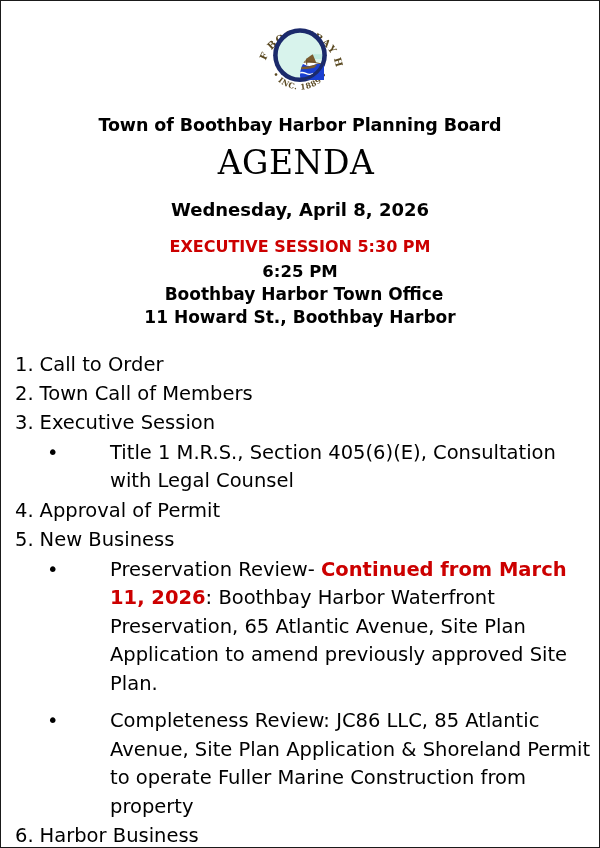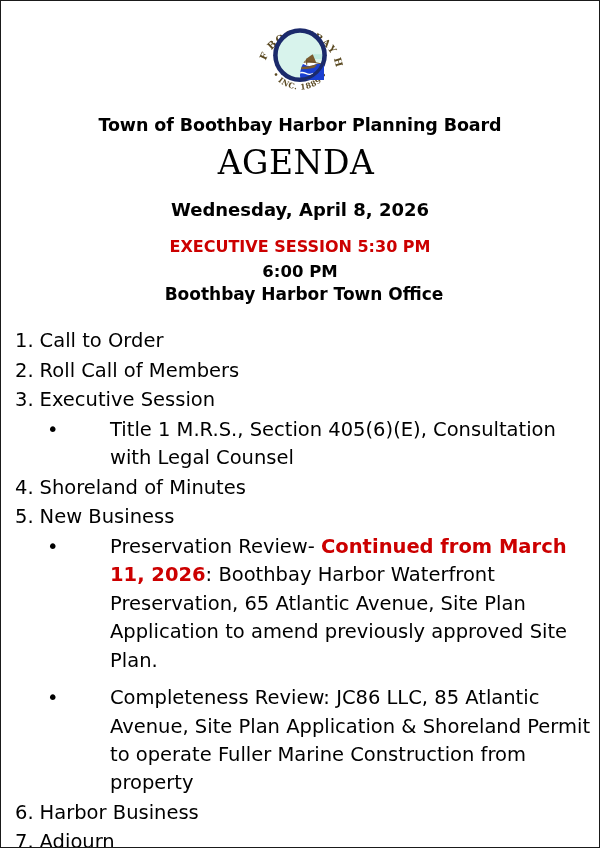--- a/index.html
+++ b/index.html
@@ -185,49 +185,50 @@
       </g>
       <circle cx="100" cy="92" r="50" fill="none" stroke="#1b2a6b" stroke-width="7"></circle>
     </svg>
   </div>
 
   <div class="header">
     <p class="org-name">Town of Boothbay Harbor Planning Board</p>
     <p class="agenda-title">AGENDA</p>
     <p class="meeting-date">Wednesday, April 8, 2026</p>
     <p class="exec-line">EXECUTIVE SESSION 5:30 PM</p>
-    <p class="meeting-time">6:00 PM</p>
+    <p class="meeting-time">6:25 PM</p>
     <p class="venue">Boothbay Harbor Town Office</p>
+    <p class="address">11 Howard St., Boothbay Harbor</p>
   </div>
 
   <div class="agenda-body">
 
     <div class="item">
       <span class="item-num">1.</span>
       <span class="item-text">Call to Order</span>
     </div>
 
     <div class="item">
       <span class="item-num">2.</span>
-      <span class="item-text">Roll Call of Members</span>
+      <span class="item-text">Town Call of Members</span>
     </div>
 
     <div class="item">
       <span class="item-num">3.</span>
       <span class="item-text">Executive Session</span>
     </div>
 
     <div class="subitem">
       <span class="bullet">•</span>
       <span class="subitem-text">Title 1 M.R.S., Section 405(6)(E), Consultation with Legal Counsel</span>
     </div>
 
     <div class="item">
       <span class="item-num">4.</span>
-      <span class="item-text">Shoreland of Minutes</span>
+      <span class="item-text">Approval of Permit</span>
     </div>
 
     <div class="item">
       <span class="item-num">5.</span>
       <span class="item-text">New Business</span>
     </div>
 
     <div class="subitem">
       <span class="bullet">•</span>
       <span class="subitem-text"><span>Preservation Review- </span><span class="red-bold">Continued from March 11, 2026</span><span>: Boothbay Harbor Waterfront Preservation, 65 Atlantic Avenue, Site Plan Application to amend previously approved Site Plan.</span></span>

